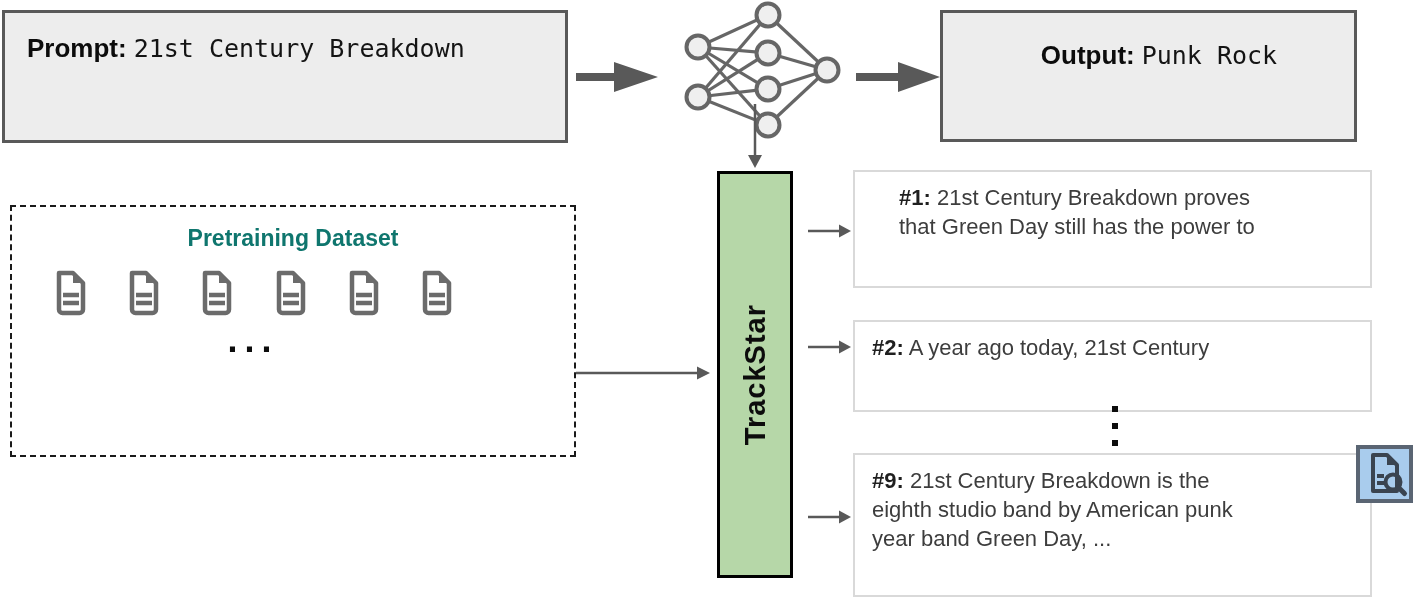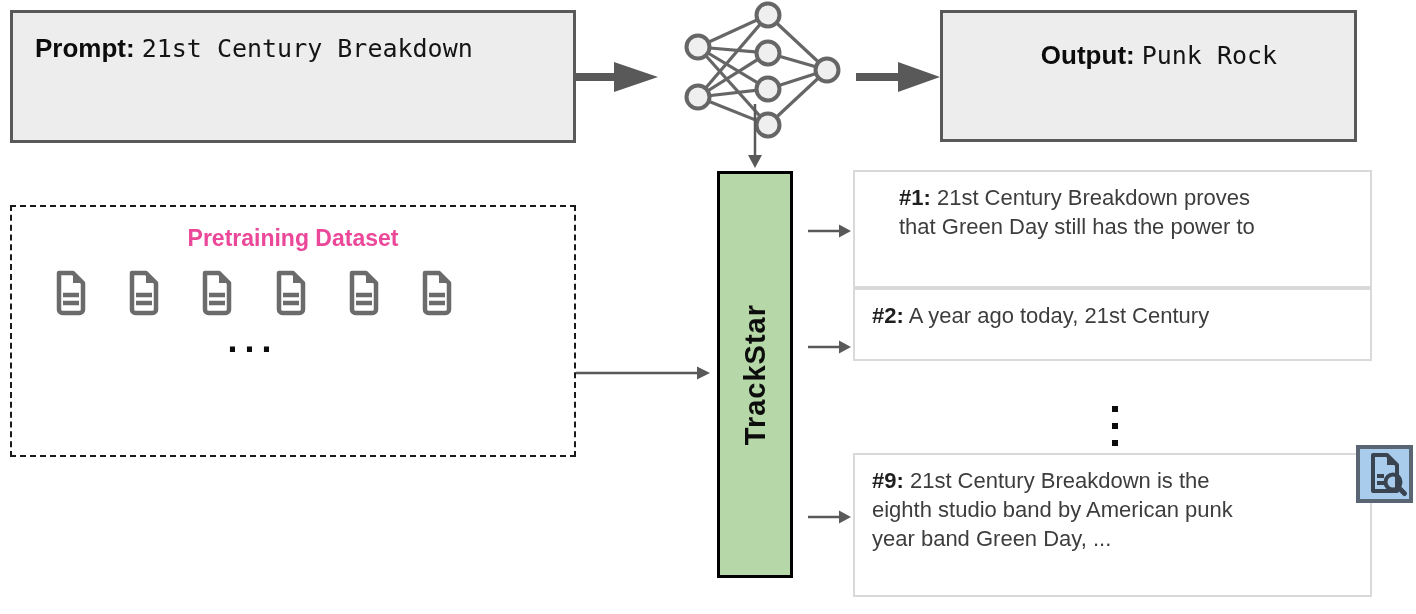--- a/index.html
+++ b/index.html
@@ -8,33 +8,33 @@
     background:#fff; font-family:"Liberation Sans", sans-serif; color:#111;
   }
   .overlay { position:absolute; left:0; top:0; width:1416px; height:614px; pointer-events:none; }
 
   
   .gbox {
     position:absolute; box-sizing:border-box;
     background:var(--box-fill,#ededed);
     border:3px solid var(--box-border,#595959);
   }
-  .prompt-box { left:10px; top:10px; width:566px; height:133px; }
+  .prompt-box { left:2px; top:10px; width:566px; height:133px; }
   .output-box { left:940px; top:10px; width:417px; height:132px;text-align:center; }
   .gbox .txt { padding:14px 10px 0 22px; font-size:25px; line-height:42px; color:#141414; }
   .output-box .txt { padding:21px 10px 0 31px; }
   .blabel { font-weight:bold; font-size:26px; color:#0c0c0c; }
   .mono { font-family:"DejaVu Sans Mono", monospace; font-size:25px; }
 
   
   .dashed-box {
     position:absolute; left:10px; top:205px; width:566px; height:252px;
     box-sizing:border-box; border:2.5px dashed #1a1a1a; background:#fff;
   }
-  .pd-title { margin-top:18px; text-align:center; font-size:23px; font-weight:bold; color:#ec4899; }
+  .pd-title { margin-top:18px; text-align:center; font-size:23px; font-weight:bold; color:#0f766e; }
   .docs-row { margin:17px 0 0 40px; width:402px; display:flex; justify-content:space-between; }
   .docs-row svg { display:block; }
   .pd-ellipsis {
     width:402px; margin-left:40px; margin-top:8px; text-align:center;
     font-size:36px; font-weight:800; letter-spacing:7px; color:#0c0c0c; line-height:30px;
   }
   .doc-stroke { stroke:var(--doc-icon,#6b6b6b); fill:none; }
   .doc-fill   { fill:var(--doc-icon,#6b6b6b); }
 
   
@@ -51,21 +51,21 @@
 
   
   .rbox {
     position:absolute; left:853px; width:519px; box-sizing:border-box;
     background:#fff; border:2px solid var(--result-border,#d9d9d9);
     font-size:22px; line-height:29px; color:var(--result-text,#3d3d3d);
     padding:11px 14px 0 17px;
   }
   .rbox .rank { font-weight:bold; color:#1f1f1f; }
   .rbox-1 { top:170px; height:118px;padding-left:44px; }
-  .rbox-2 { top:288px; height:73px; }
+  .rbox-2 { top:320px; height:92px; }
   .rbox-9 { top:453px; height:144px; }
 
   
   .vdots { position:absolute; left:1112px; top:406px; }
   .vdots div { width:6px; height:6px; background:#0c0c0c; margin-bottom:11px; }
 
   
   .thin-line { stroke:var(--arrow,#595959); stroke-width:2.5; fill:none; }
   .thin-head { fill:var(--arrow,#595959); }
   .thick-arrow { fill:var(--arrow,#595959); }

